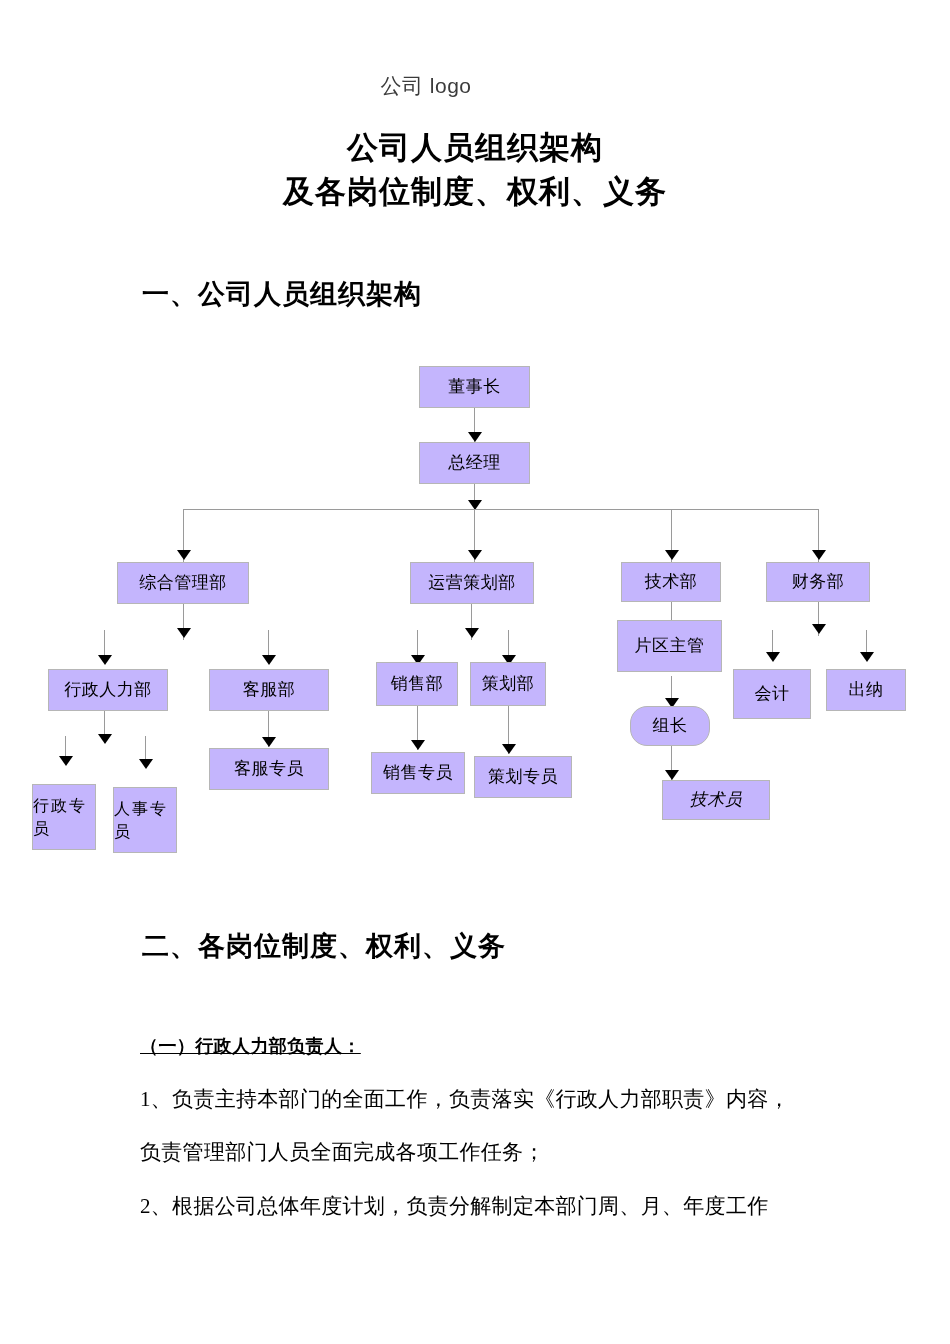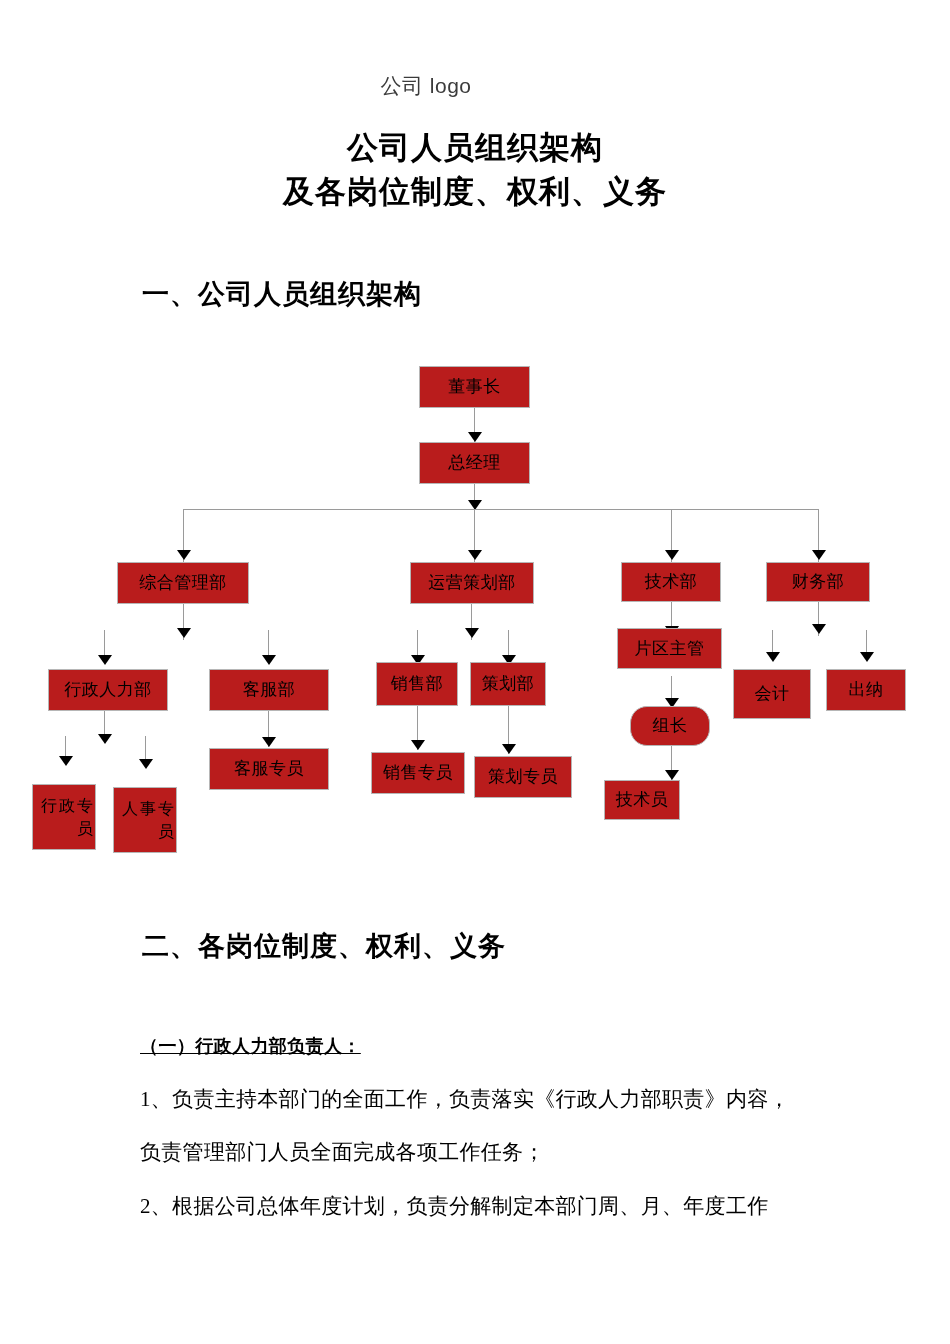--- a/index.html
+++ b/index.html
@@ -84,26 +84,26 @@
     position: absolute;
     top: 352px;
     left: 0;
     width: 950px;
     height: 530px;
   }
 
   .node {
     position: absolute;
     border: 1px solid #b6b6b6;
-    background: #b91c1c;
+    background: #c4b5fd;
     box-sizing: border-box;
     display: flex;
     align-items: center;
     justify-content: center;
-    text-align: right;
+    text-align: left;
     font-size: 17px;
     line-height: 1.25;
     letter-spacing: 0.5px;
     color: #000;
   }
   .node.two-line {
     font-size: 16px;
     line-height: 1.45;
     letter-spacing: 2px;
   }
@@ -226,31 +226,31 @@
     <div class="vline" style="left:508px; top:354px; height:48px;"></div>
     <div class="arrow" style="left:502px; top:392px;"></div>
 
     <div class="node" style="left:371px; top:400px; width:94px; height:42px;">销售专员</div>
 
     <div class="node" style="left:474px; top:404px; width:98px; height:42px;">策划专员</div>
 
     <div class="vline" style="left:671px; top:250px; height:34px;"></div>
     <div class="arrow" style="left:665px; top:274px;"></div>
 
-    <div class="node" style="left:617px; top:276px; width:105px; height:41px;">片区主管</div>
+    <div class="node" style="left:617px; top:268px; width:105px; height:52px;">片区主管</div>
 
     <div class="vline" style="left:671px; top:324px; height:30px;"></div>
     <div class="arrow" style="left:665px; top:346px;"></div>
 
     <div class="node" style="left:630px; top:354px; width:80px; height:40px;border-radius:17px;">组长</div>
 
     <div class="vline" style="left:671px; top:394px; height:34px;"></div>
     <div class="arrow" style="left:665px; top:418px;"></div>
 
-    <div class="node" style="left:604px; top:428px; width:76px; height:40px;">技术员</div>
+    <div class="node" style="left:662px; top:428px; width:108px; height:40px;font-style:italic;">技术员</div>
 
     <div class="vline" style="left:818px; top:250px; height:34px;"></div>
     <div class="arrow" style="left:812px; top:272px;"></div>
 
     <div class="vline" style="left:772px; top:278px; height:30px;"></div>
     <div class="arrow" style="left:766px; top:300px;"></div>
 
     <div class="vline" style="left:866px; top:278px; height:30px;"></div>
     <div class="arrow" style="left:860px; top:300px;"></div>
 

